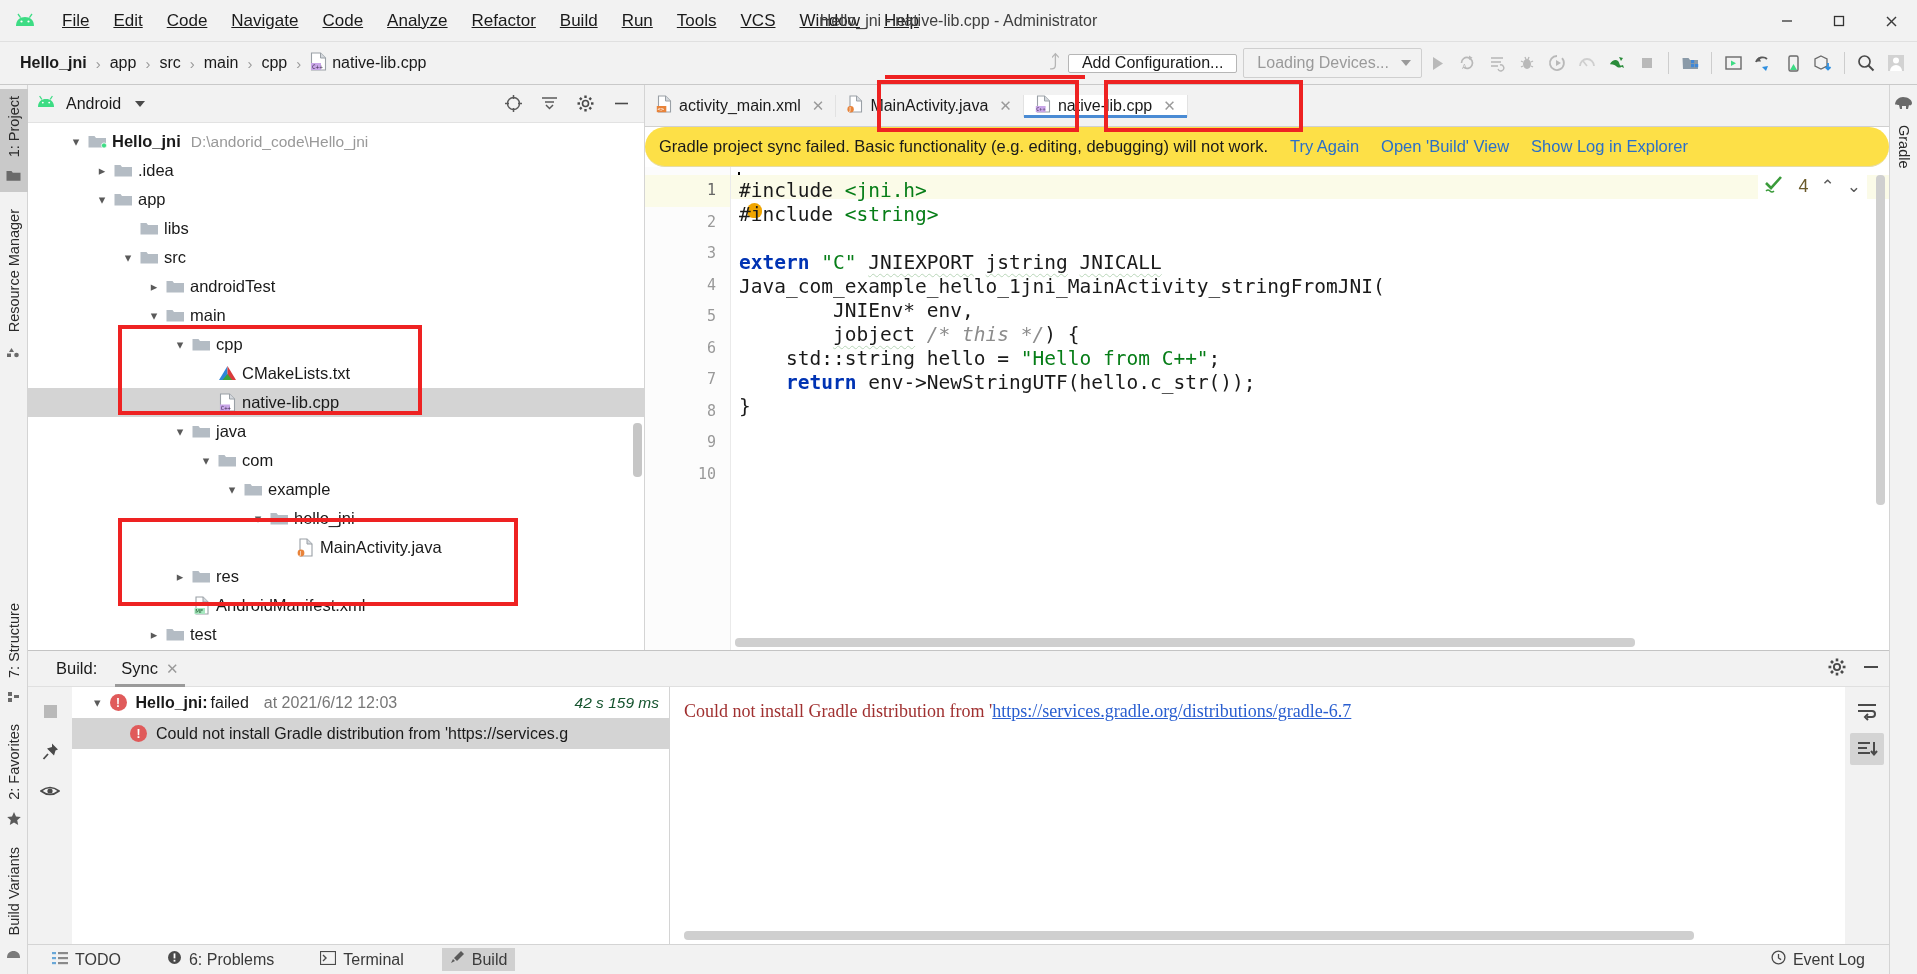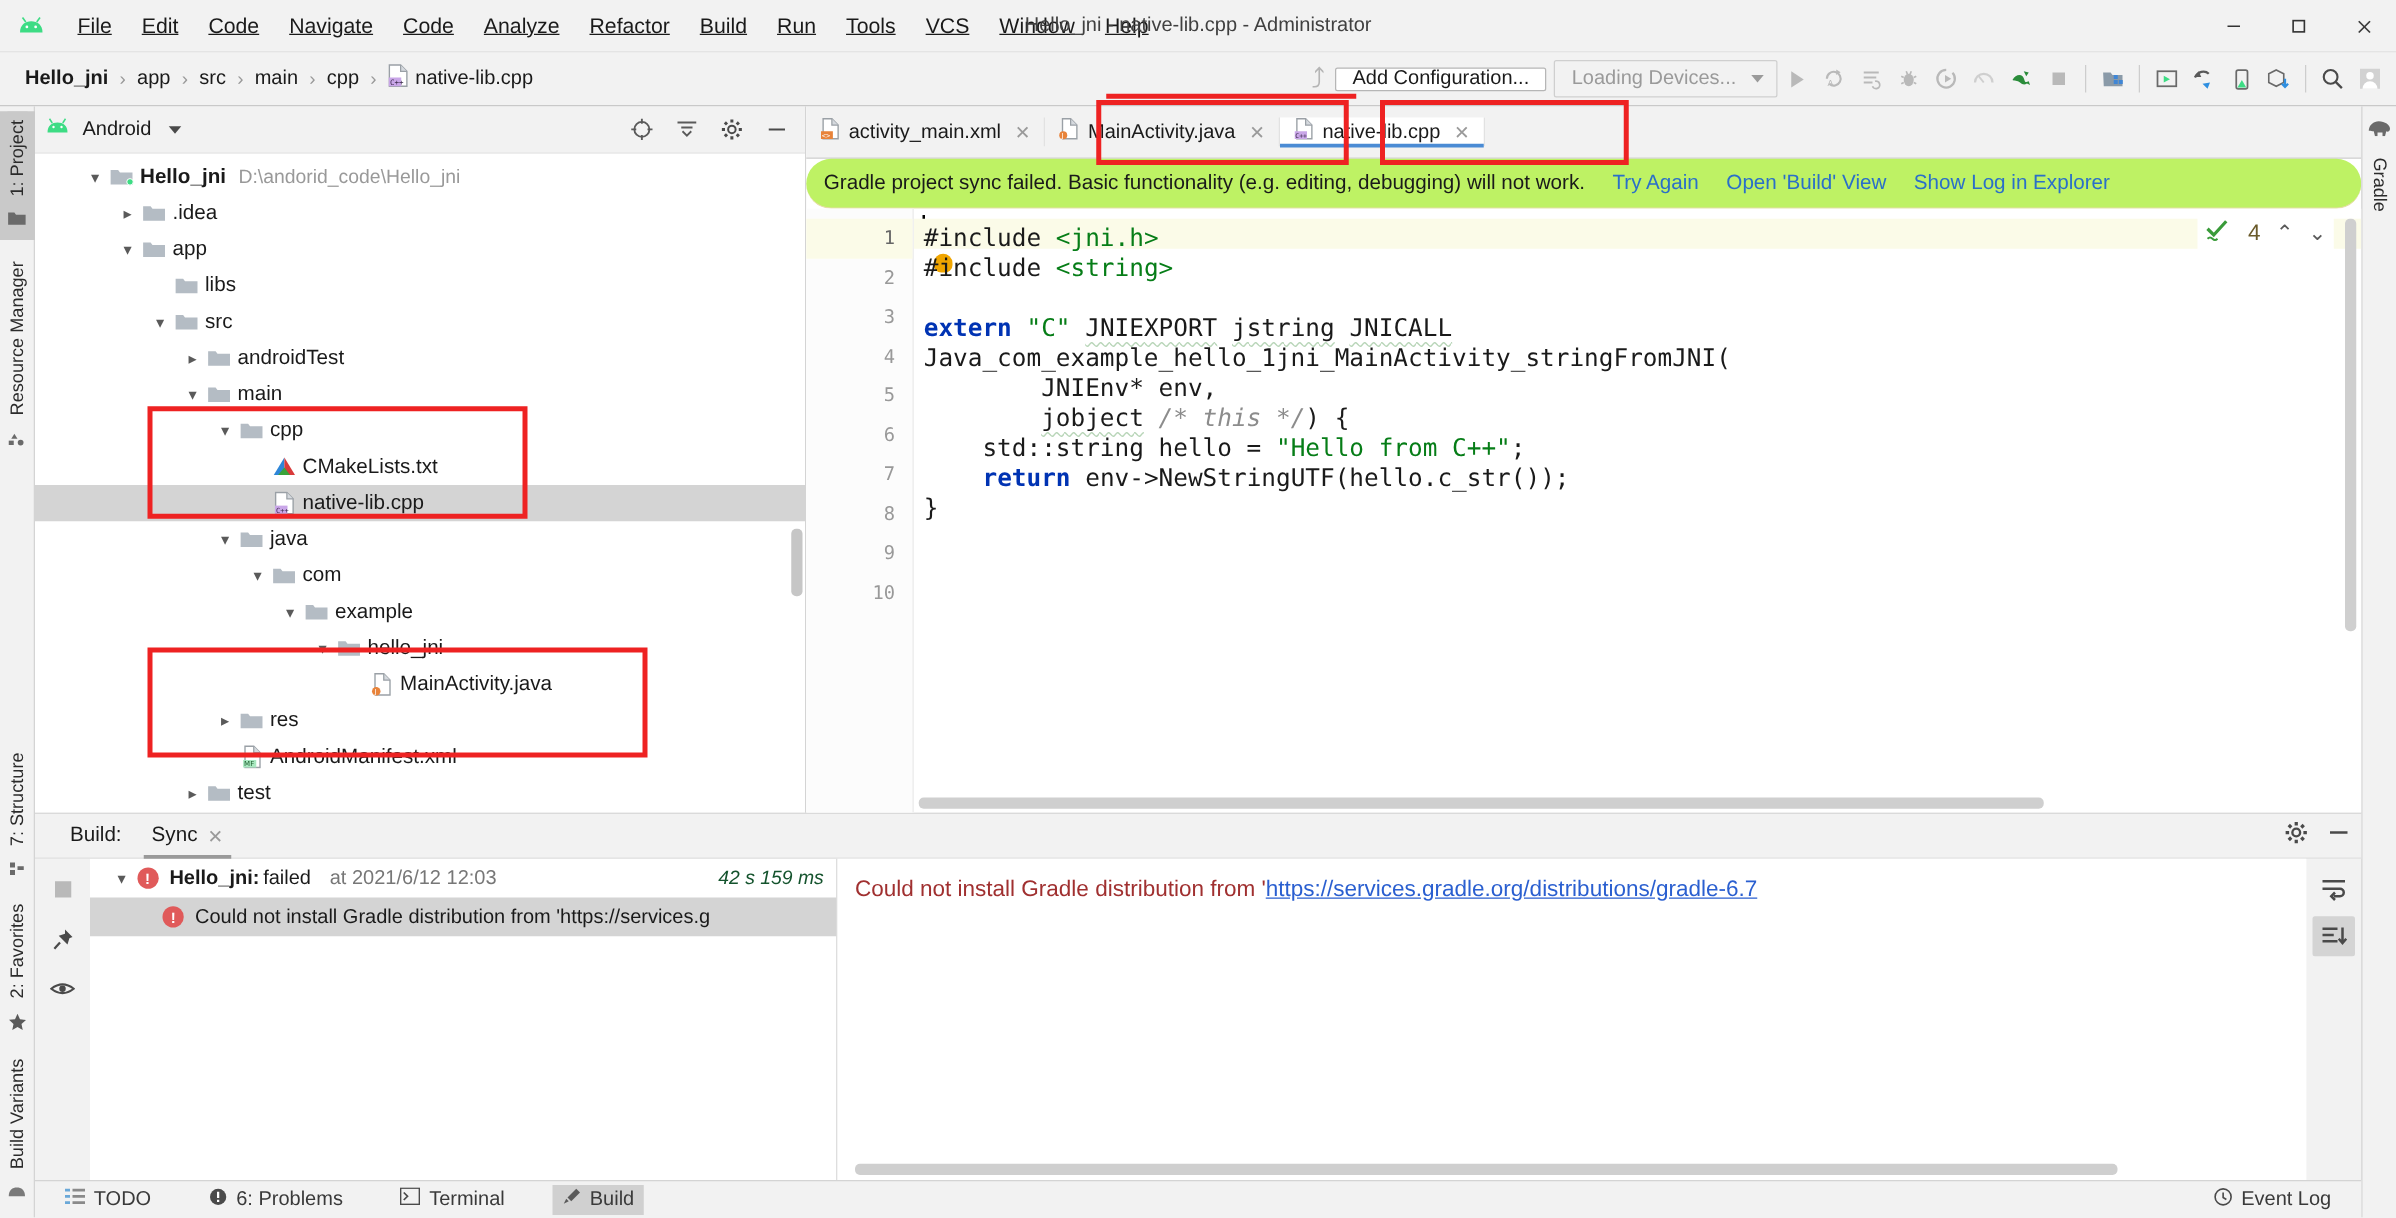--- a/index.html
+++ b/index.html
@@ -117,21 +117,21 @@
   .tabs { height:42px; flex:0 0 42px; display:flex; align-items:center; background:#f2f2f2; border-bottom:1px solid #d0d0d0;}
   .tab {
     display:flex; align-items:center; gap:7px; padding:0 11px; font-size:16px; color:#1a1a1a;
     border-right:1px solid #e2e2e2; position:relative; background:#f2f2f2;
   }
   .tab.active { background:#fff; }
   .tab.active::after { content:""; position:absolute; left:0; right:0; bottom:-1px; height:3px; background:#4a8bd4; }
   .tab-x { color:#9a9a9a; font-size:15px; margin-left:4px; }
 
   .notify {
-    min-height:40px; background:#bef264; border-bottom:1px solid #e6dca6;
+    min-height:40px; background:#fde047; border-bottom:1px solid #e6dca6;
     display:flex; align-items:center; padding:0 14px; font-size:16.5px; gap:22px;border-radius:20px;
   }
   .notify .msg { color:#1a1a1a; }
   .notify a { color:#2a6fc9; text-decoration:none; }
 
   .code-wrap { flex:1 1 auto; display:flex; min-height:0; position:relative; background:#fff; }
   .gutter {
     width:86px; flex:0 0 86px; background:#fcfcfc; border-right:1px solid #eaeaea;
     font-family:"DejaVu Sans Mono", monospace; font-size:15px; color:#999; text-align:right;
     padding-top:8px;
@@ -176,21 +176,21 @@
   .bl-rail { width:44px; flex:0 0 44px; background:#f2f2f2; display:flex; flex-direction:column; align-items:center; gap:12px; padding-top:10px;}
   .bl-ico { width:28px; height:28px; display:flex; align-items:center; justify-content:center; }
   .bl-tree { width:598px; flex:0 0 598px; border-right:1px solid #d4d4d4; background:#fff; }
   .brow { height:31px; display:flex; align-items:center; font-size:16px; white-space:nowrap; padding-right:10px;}
   .brow.sel { background:#d4d4d4; }
   .err-dot { width:17px; height:17px; border-radius:50%; background:#e05a5a; color:#fff; font-size:12px; font-weight:bold;
              display:flex; align-items:center; justify-content:center; flex:0 0 17px;}
   .btime { margin-left:auto; color:#14532d; font-size:15.5px;font-style:italic; }
   .bdetail { flex:1 1 auto; background:#fff; position:relative; padding:14px 0 0 14px; min-width:0; overflow:hidden;}
   .bdetail .line {
-    font-family:Liberation Sans, sans-serif; font-size:18px; color:#a03030; white-space:nowrap;
+    font-family:Liberation Serif, serif; font-size:18px; color:#a03030; white-space:nowrap;
   }
   .bdetail .line a { color:#2a5fd0; text-decoration:underline; }
   .bd-rail { width:44px; flex:0 0 44px; background:#f2f2f2; display:flex; flex-direction:column; align-items:center; gap:6px; padding-top:8px;}
   .bd-ico { width:34px; height:32px; display:flex; align-items:center; justify-content:center; }
   .bd-ico.sel { background:#d4d4d4; border-radius:2px; }
   .bd-scroll-h { position:absolute; left:14px; bottom:4px; height:9px; width:1010px; background:#cfcfcf; border-radius:4px; }
 
   
   .status {
     height:30px; flex:0 0 30px; background:#f2f2f2; border-top:1px solid #d4d4d4;

